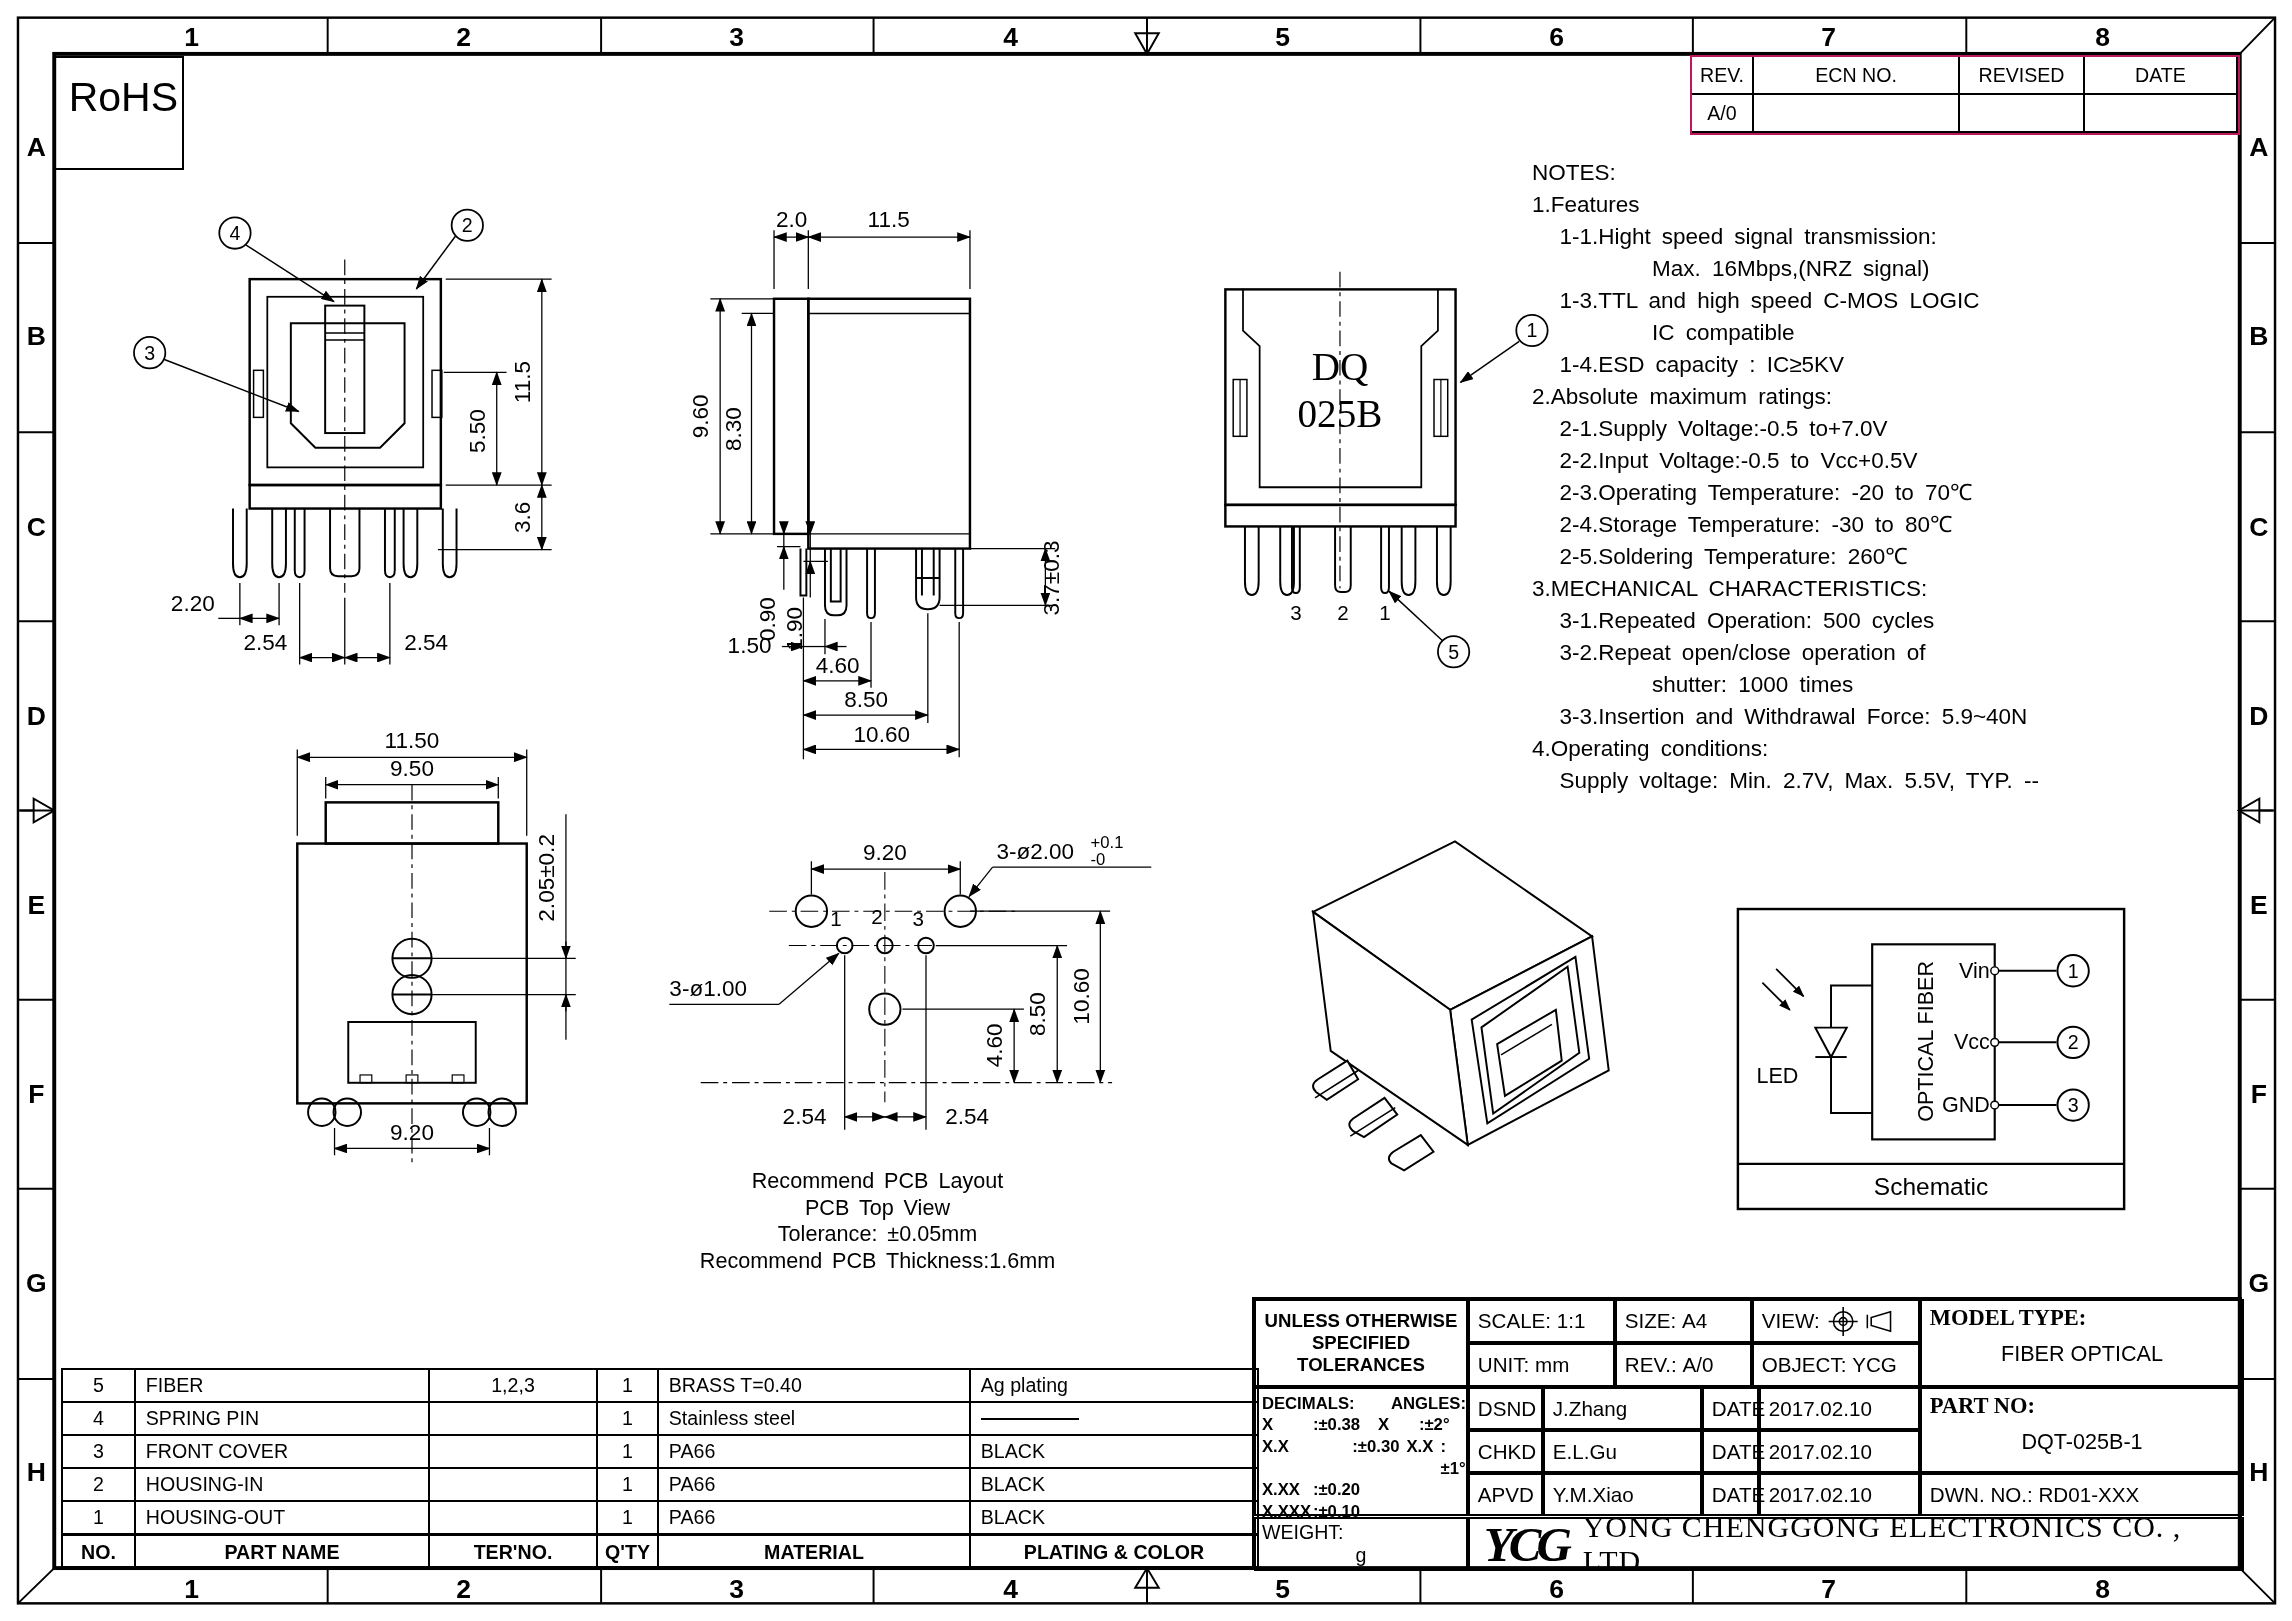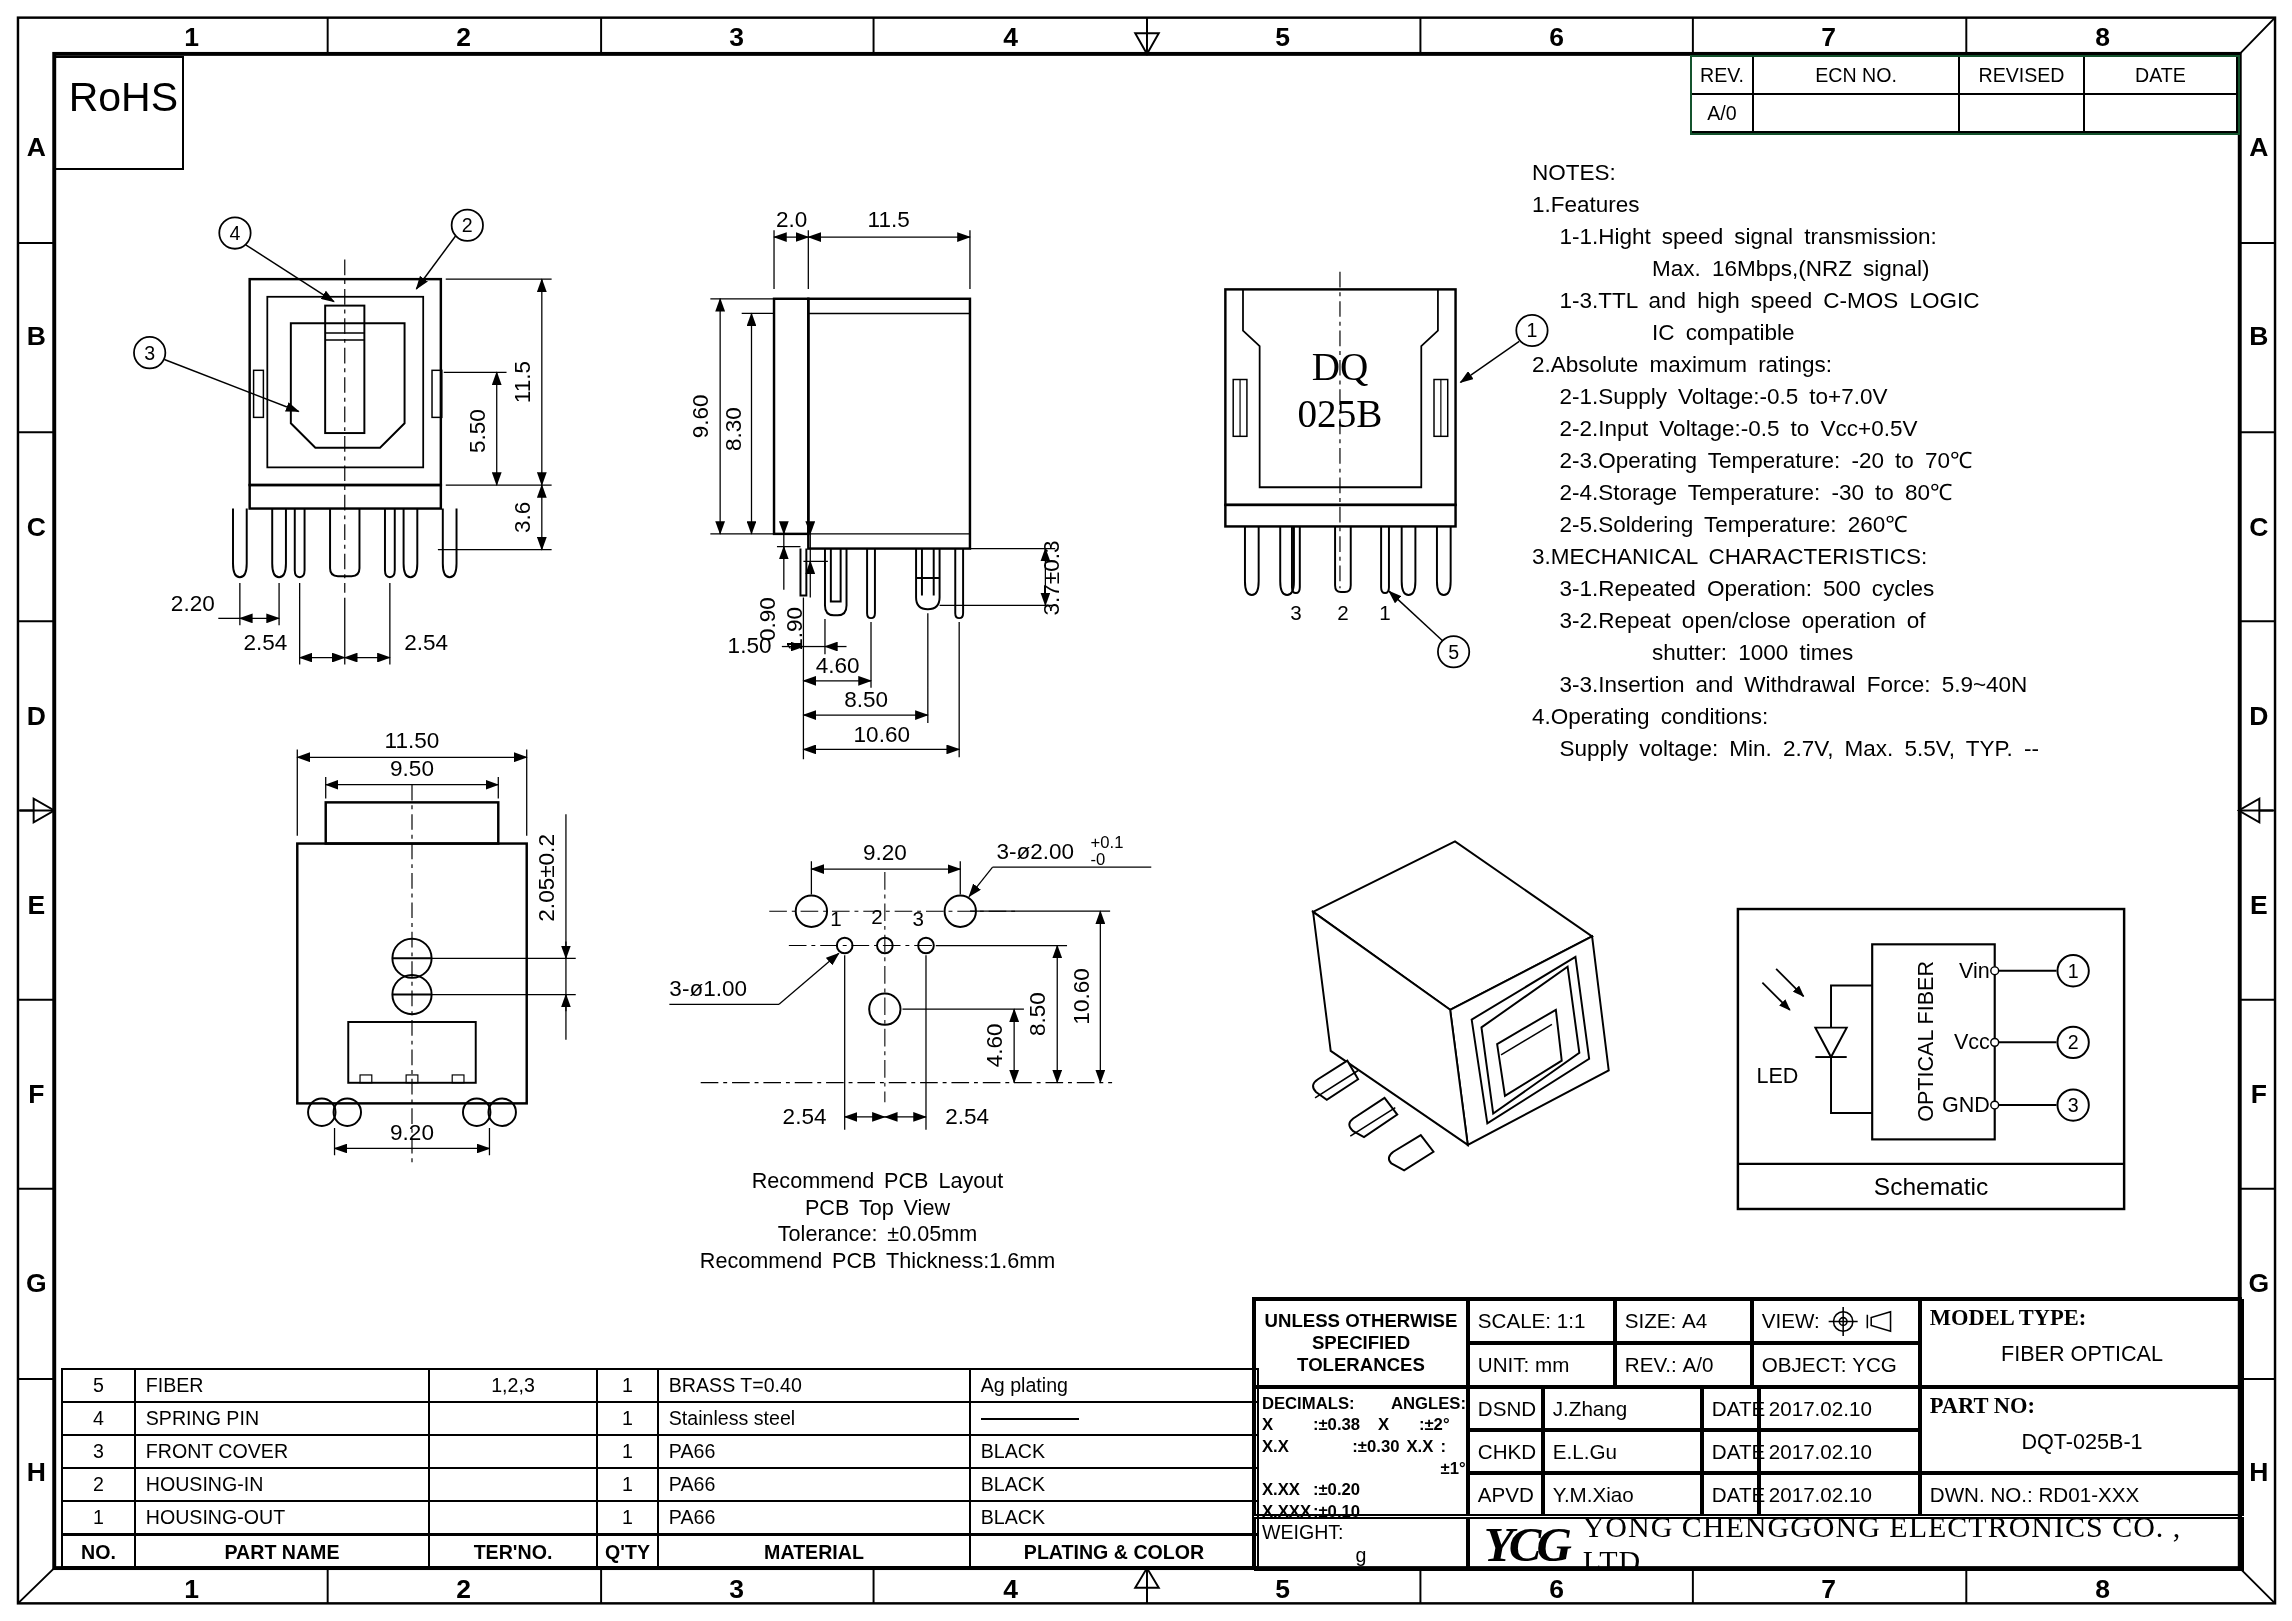--- a/index.html
+++ b/index.html
@@ -15,21 +15,21 @@
   .mark{font-size:40px;font-family:"Liberation Serif",serif;}
   .schlab{font-size:22px;}
   .zl{position:absolute;width:39px;text-align:center;font-size:26.5px;font-weight:bold;}
   .zlr{position:absolute;width:25.5px;height:29px;text-align:center;font-size:26.5px;font-weight:bold;line-height:29px;}
   .rohs{position:absolute;left:54px;top:56px;width:130px;height:114px;border:2.9px solid #000;box-sizing:border-box;
         font-size:41px;padding-left:12.7px;padding-top:15.7px;}
   
   .notes{position:absolute;left:1532px;top:157px;width:745px;font-size:22.5px;line-height:32px;word-spacing:4.9px;white-space:nowrap;}
   .ind0{margin-left:0;} .ind1{margin-left:27.4px;} .ind2{margin-left:120px;}
   
-  .revtbl{position:absolute;left:1690px;top:55px;width:550px;height:80px;border:2px solid #14532d;box-sizing:border-box;
+  .revtbl{position:absolute;left:1690px;top:55px;width:550px;height:80px;border:2px solid #be185d;box-sizing:border-box;
           display:grid;grid-template-columns:62px 206px 125px auto;grid-template-rows:38px 38px;font-size:19.6px;}
   .revtbl>div{border-right:2px solid #000;border-bottom:2px solid #000;display:flex;align-items:center;justify-content:center;}
   
   .ptbl{position:absolute;left:61px;top:1368px;width:1198px;height:200px;border:2.9px solid #000;box-sizing:border-box;font-size:19.6px;}
   .prow{display:flex;height:33px;box-sizing:border-box;border-bottom:2px solid #000;}
   .prow:last-child{border-bottom:none;border-top:1px solid #000;}
   .pc{border-right:2px solid #000;box-sizing:border-box;display:flex;align-items:center;}
   .pc.ctr{justify-content:center;}
   .pc.lft{padding-left:9.8px;}
   .pc:last-child{border-right:none;}
@@ -118,20 +118,21 @@
     <div></div>
   </div>
 
   <div class="notes">
     <div class="ind0">NOTES:</div>
     <div class="ind0">1.Features</div>
     <div class="ind1">1-1.Hight speed signal transmission:</div>
     <div class="ind2">Max. 16Mbps,(NRZ signal)</div>
     <div class="ind1">1-3.TTL and high speed C-MOS LOGIC</div>
     <div class="ind2">IC compatible</div>
+    <div class="ind1">1-4.ESD capacity : IC≥5KV</div>
     <div class="ind0">2.Absolute maximum ratings:</div>
     <div class="ind1">2-1.Supply Voltage:-0.5 to+7.0V</div>
     <div class="ind1">2-2.Input Voltage:-0.5 to Vcc+0.5V</div>
     <div class="ind1">2-3.Operating Temperature: -20 to 70℃</div>
     <div class="ind1">2-4.Storage Temperature: -30 to 80℃</div>
     <div class="ind1">2-5.Soldering Temperature: 260℃</div>
     <div class="ind0">3.MECHANICAL CHARACTERISTICS:</div>
     <div class="ind1">3-1.Repeated Operation: 500 cycles</div>
     <div class="ind1">3-2.Repeat open/close operation of</div>
     <div class="ind2">shutter: 1000 times</div>

